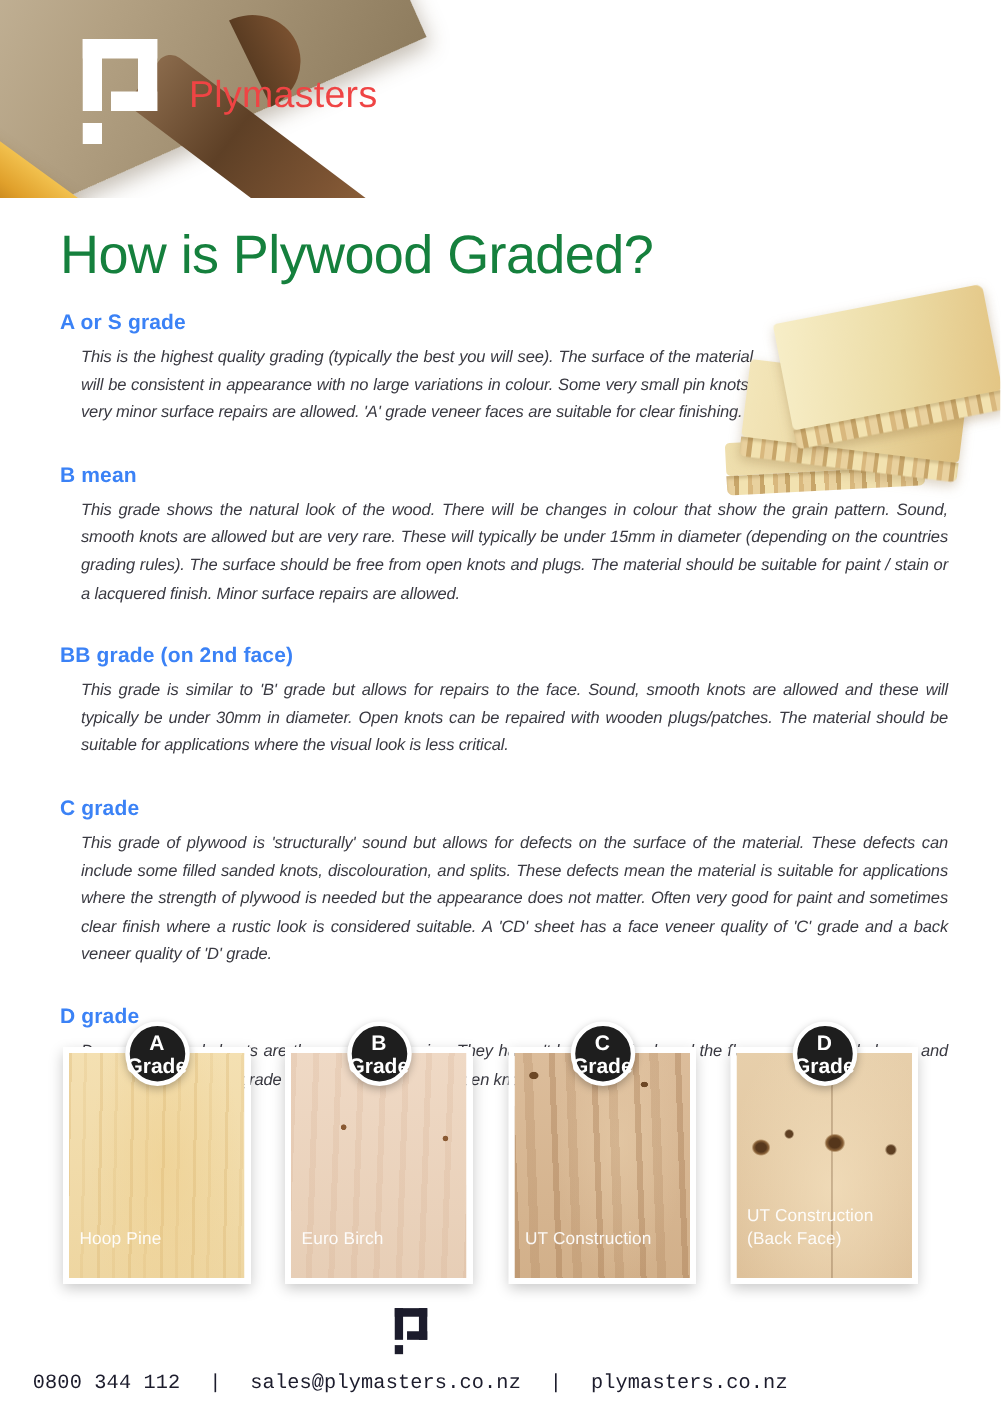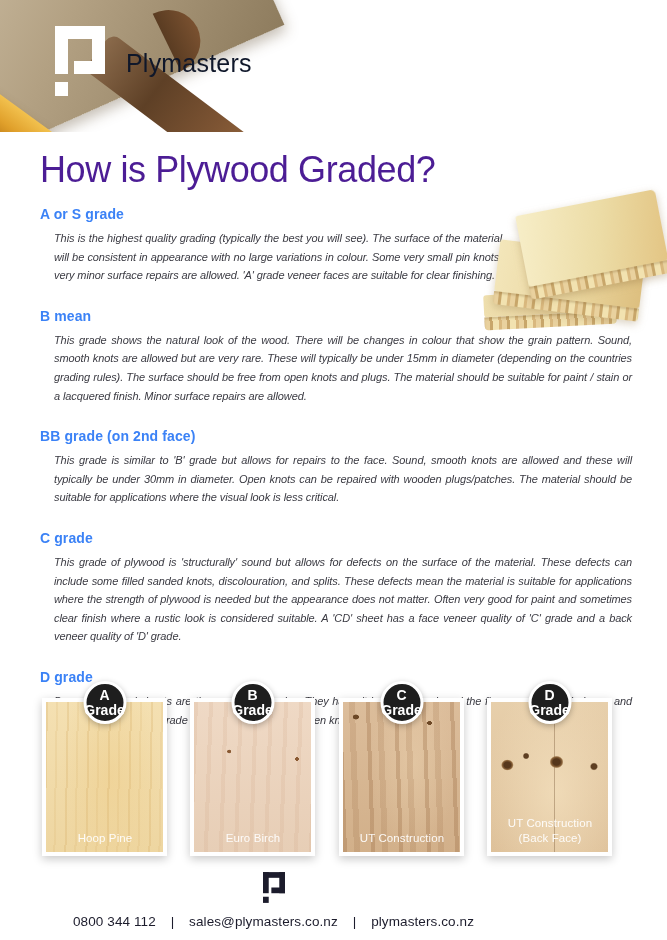--- a/index.html
+++ b/index.html
@@ -40,27 +40,27 @@
     background:linear-gradient(#7a5130,#5a3c22);
   }
   .hammer-handle {
     position:absolute; left:-34px; top:74px; width:240px; height:38px;
     transform:rotate(36deg); transform-origin:left center;
     border-radius:19px;
     background:linear-gradient(#f2c14e 0%, #e0a02b 55%, #c07e18 100%);
     box-shadow:0 4px 10px rgba(120,80,20,.35);
   }
   .logo { position:absolute; left:55px; top:26px; display:flex; align-items:center; gap:21px; z-index:3; }
-  .brand-name { color:#0f172a; font-size:25px; font-weight:500; letter-spacing:.2px; }
+  .brand-name { color:#ef4444; font-size:25px; font-weight:500; letter-spacing:.2px; }
   .hero-deco { position:absolute; right:0; top:0; z-index:2; }
 
   
   .page-title {
     position:absolute; left:40px; top:149px;
-    font-size:36px; font-weight:500; letter-spacing:-.4px; color:#4c1d95;
+    font-size:36px; font-weight:500; letter-spacing:-.4px; color:#15803d;
   }
 
   
   .sections { position:absolute; left:40px; top:206px; width:592px; }
   .sec-heading { font-size:14px; font-weight:700; color:#3b82f6; margin:0 0 7px 0; letter-spacing:.1px; }
   .sec-body {
     font-size:11px; line-height:18.6px; color:#3a3a42; margin:0 0 23px 14px;
     text-align:justify; letter-spacing:-.1px;font-style:italic;
   }
   .sec-body.narrow { width:448px; }
@@ -93,22 +93,22 @@
     color:#ffffff; display:flex; flex-direction:column; align-items:center; justify-content:center;
     z-index:2; line-height:1;
   }
   .badge-letter { font-size:14px; font-weight:700; }
   .badge-word { font-size:14px; font-weight:700; margin-top:1px; }
   .wood {
     position:absolute; top:17px; left:0; width:117px; height:150px;
     border:4px solid #ffffff; box-shadow:0 3px 9px rgba(0,0,0,.22);
   }
   .wood-label {
-    position:absolute; left:7px; bottom:6px; right:6px;
-    color:rgba(255,255,255,.92); font-size:11.5px; line-height:1.3; letter-spacing:.1px;text-align:center;
+    position:absolute; left:7px; bottom:18px; right:6px;
+    color:rgba(255,255,255,.92); font-size:11.5px; line-height:1.3; letter-spacing:.1px;
   }
   .wood-a {
     background:
       repeating-linear-gradient(91deg, rgba(215,176,106,.30) 0 2px, rgba(0,0,0,0) 2px 10px, rgba(215,176,106,.18) 10px 12px, rgba(0,0,0,0) 12px 21px),
       radial-gradient(70px 160px at 55% 50%, rgba(238,206,140,.55), transparent 72%),
       linear-gradient(#f4e0b2,#eed6a1);
   }
   .wood-b {
     background:
       radial-gradient(3px 3px at 30% 33%, #8a5a33 55%, transparent 70%),
@@ -129,21 +129,21 @@
       radial-gradient(9px 8px at 14% 42%, #57381d 38%, #8a6238 56%, transparent 70%),
       radial-gradient(5px 5px at 30% 36%, #5e3f22 45%, transparent 68%),
       radial-gradient(10px 9px at 56% 40%, #55361b 36%, #8a6238 56%, transparent 70%),
       radial-gradient(6px 6px at 88% 43%, #5e3f22 45%, transparent 68%),
       linear-gradient(90deg, rgba(0,0,0,0) 53.8%, rgba(105,72,40,.35) 54.2% 54.6%, rgba(0,0,0,0) 55%),
       radial-gradient(90px 150px at 55% 60%, rgba(245,226,192,.7), transparent 78%),
       linear-gradient(#e7cfab,#dec19a);
   }
 
   
-  .footer { position:absolute; left:0; top:872px; width:547px; text-align:center; }
+  .footer { position:absolute; left:0; top:872px; width:547px; text-align:center;font-family:Liberation Mono, monospace; }
   .footer-mark { display:inline-block; margin-bottom:7px; }
   .footer-contact { font-size:13.5px; color:#1c1c2c; letter-spacing:.1px; }
   .sep { margin:0 11px; color:#1c1c2c; }
 </style>
 </head>
 <body>
 
 <div class="page">
 
   <div class="header">

